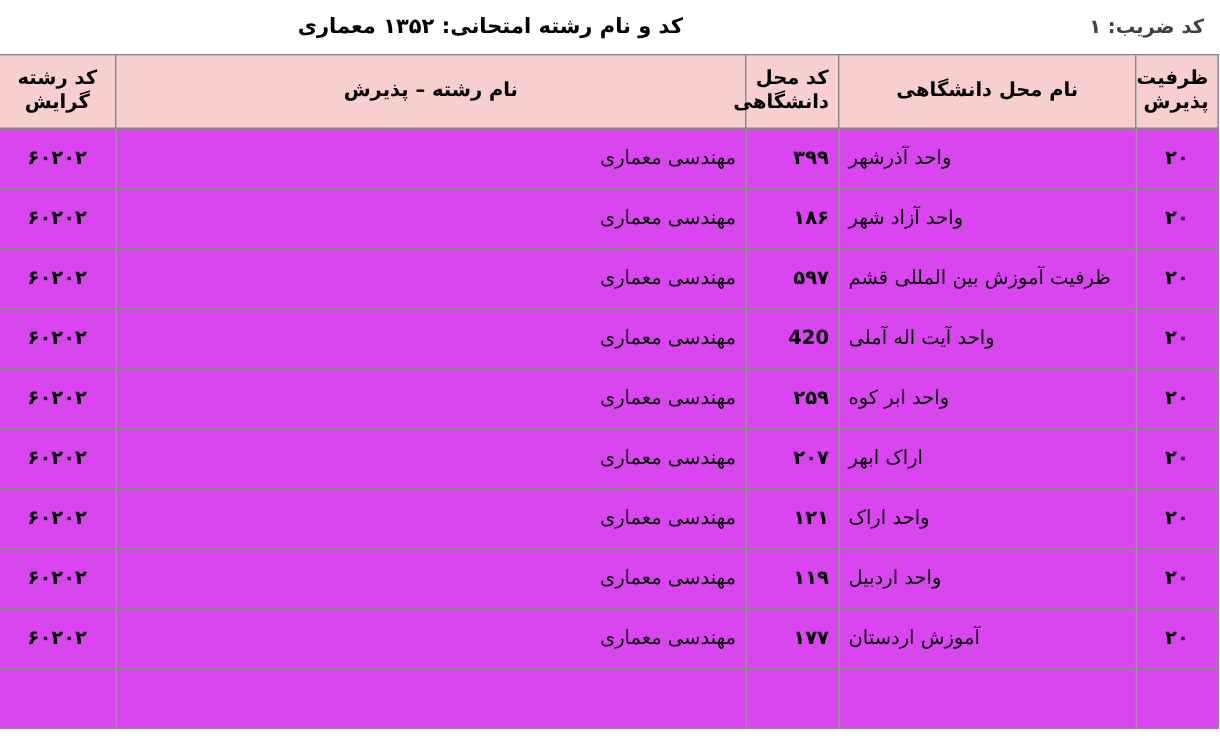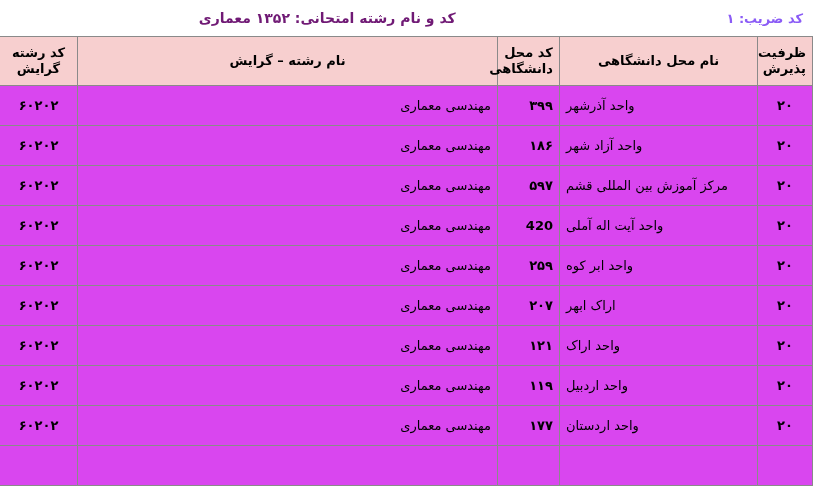--- a/index.html
+++ b/index.html
@@ -24,30 +24,30 @@
   
   .header-bar {
     height: 36px;
     display: flex;
     align-items: center;
     justify-content: space-between;
     padding: 0 10px 0 8px;
     box-sizing: border-box;
   }
   .header-title {
-    color: #701a75;
+    color: #000000;
     font-weight: bold;
     font-size: 14px;
     letter-spacing: 0;
     flex: 1;
     text-align: center;
     padding-right: 80px;
   }
   .header-coef {
-    color: #8b5cf6;
+    color: #404040;
     font-weight: bold;
     font-size: 13px;
     white-space: nowrap;
   }
 
   
   table.grid {
     border-collapse: collapse;
     width: 813px;
     table-layout: fixed;
@@ -103,42 +103,42 @@
       <col class="c-unit">
       <col class="c-unitcode">
       <col class="c-field">
       <col class="c-code">
     </colgroup>
     <thead>
       <tr>
         <th>ظرفیت پذیرش</th>
         <th>نام محل دانشگاهی</th>
         <th>کد محل دانشگاهی</th>
-        <th>نام رشته – گرایش</th>
+        <th>نام رشته – پذیرش</th>
         <th>کد رشته گرایش</th>
       </tr>
     </thead>
     <tbody>
       <tr>
         <td class="cap">۲۰</td>
         <td class="unit">واحد آذرشهر</td>
         <td class="unitcode">۳۹۹</td>
         <td class="field">مهندسی معماری</td>
         <td class="code">۶۰۲۰۲</td>
       </tr>
       <tr>
         <td class="cap">۲۰</td>
         <td class="unit">واحد آزاد شهر</td>
         <td class="unitcode">۱۸۶</td>
         <td class="field">مهندسی معماری</td>
         <td class="code">۶۰۲۰۲</td>
       </tr>
       <tr>
         <td class="cap">۲۰</td>
-        <td class="unit">مرکز آموزش بین المللی قشم</td>
+        <td class="unit">ظرفیت آموزش بین المللی قشم</td>
         <td class="unitcode">۵۹۷</td>
         <td class="field">مهندسی معماری</td>
         <td class="code">۶۰۲۰۲</td>
       </tr>
       <tr>
         <td class="cap">۲۰</td>
         <td class="unit">واحد آیت اله آملی</td>
         <td class="unitcode">420</td>
         <td class="field">مهندسی معماری</td>
         <td class="code">۶۰۲۰۲</td>
@@ -166,21 +166,21 @@
       </tr>
       <tr>
         <td class="cap">۲۰</td>
         <td class="unit">واحد اردبیل</td>
         <td class="unitcode">۱۱۹</td>
         <td class="field">مهندسی معماری</td>
         <td class="code">۶۰۲۰۲</td>
       </tr>
       <tr>
         <td class="cap">۲۰</td>
-        <td class="unit">واحد اردستان</td>
+        <td class="unit">آموزش اردستان</td>
         <td class="unitcode">۱۷۷</td>
         <td class="field">مهندسی معماری</td>
         <td class="code">۶۰۲۰۲</td>
       </tr>
       <tr class="clip-row">
         <td class="cap"></td>
         <td class="unit"></td>
         <td class="unitcode"></td>
         <td class="field"></td>
         <td class="code"></td>

